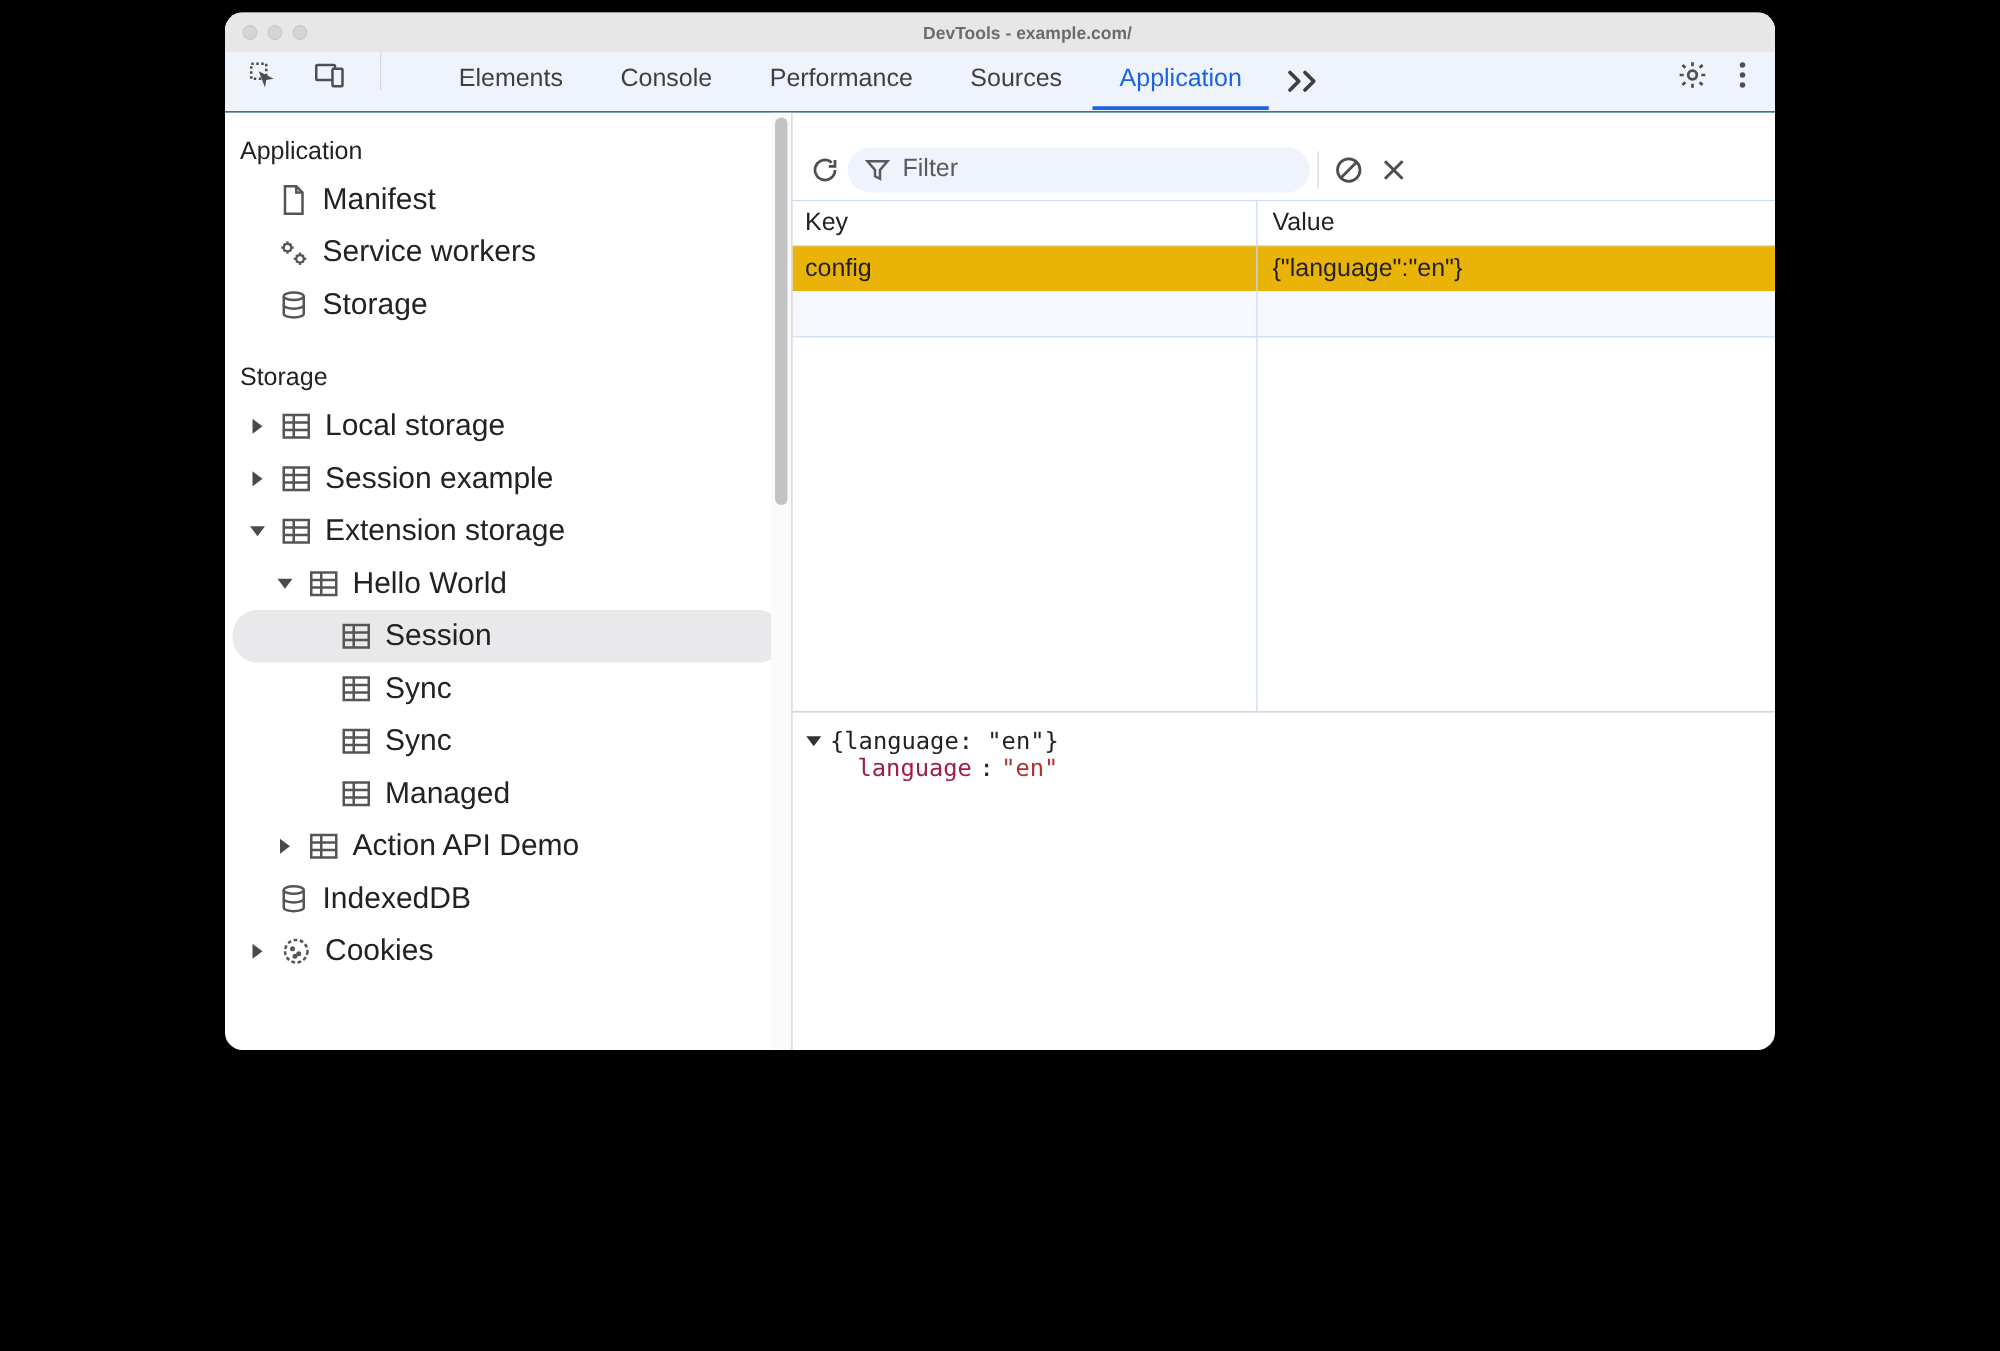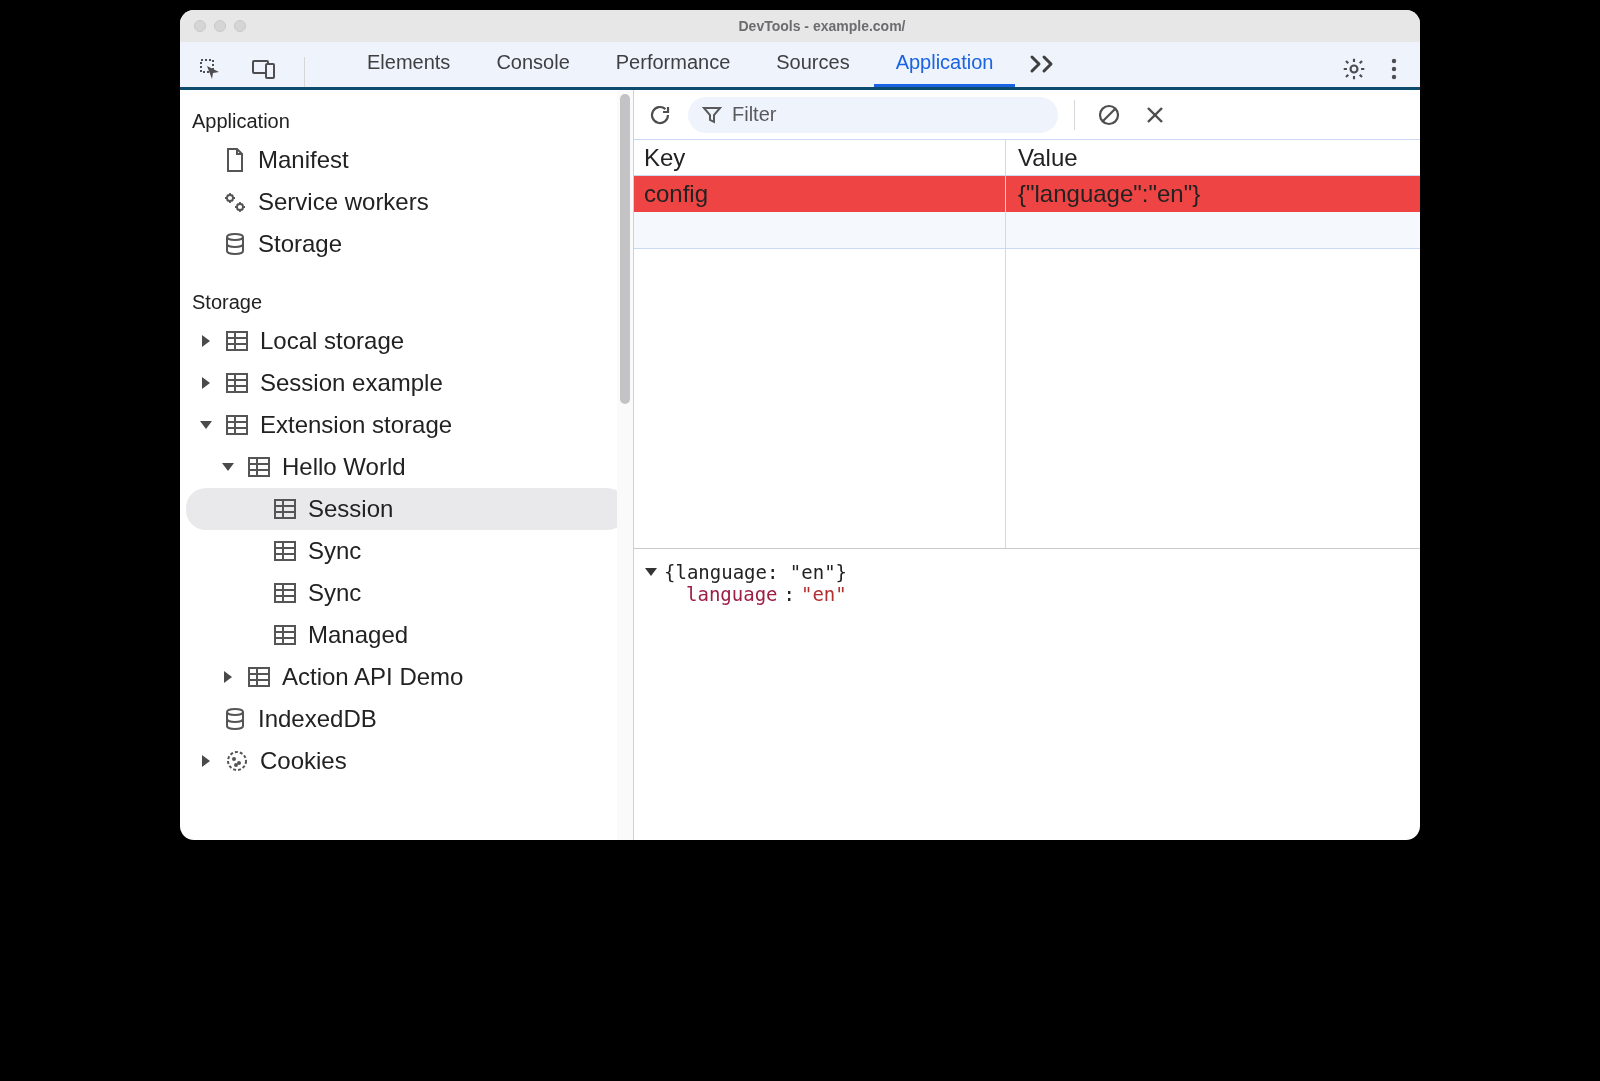--- a/index.html
+++ b/index.html
@@ -50,23 +50,23 @@
     font-size: 14px;
     font-weight: 600;
     color: #6c6c6f;
     pointer-events: none;
     padding-left: 44px;
   }
   
   .toolbar {
     height: 48px;
     background: #eef3fc;
-    border-bottom: 3px solid #0c4a6e;
-    display: flex;
-    align-items: flex-end;
+    border-bottom: 1px solid #0c4a6e;
+    display: flex;
+    align-items: flex-start;
     padding: 0 8px 0 12px;
     gap: 18px;
     flex: 0 0 auto;
   }
   .icon-btn {
     width: 36px; height: 36px;
     display: flex;
     align-items: center;
     justify-content: center;
     border-radius: 4px;
@@ -167,47 +167,48 @@
   .right-pane {
     flex:1;
     display:flex;
     flex-direction:column;
     min-width:0;
   }
   .filterbar {
     height: 50px;
     display:flex;
     align-items:center;
-    gap: 10px;
+    gap: 0;
     padding: 1px 8px;
     border-bottom: 1px solid #cadaf6;
+    margin-top: 21px;
   }
   .filter-input {
     flex: 0 0 auto;
     width: 370px;
     height: 36px;
     background: #eef3fc;
     border-radius: 18px;
     display:flex;
     align-items:center;
     gap:10px;
     padding: 0 14px;
     color:#5a5a5d;
     font-size:20px;
   }
   .vdiv { width:1px; height:30px; background:#d7d7da; margin: 0 6px;}
   .kv-table { flex:0 0 auto; }
   .kv-head, .kv-row {
     display:flex;
     height: 36px;
     align-items:flex-start;
-    font-size: 24px;
+    font-size: 20px;
   }
   .kv-head { background:#fff; color:#222; border-bottom:1px solid #cadaf6; }
-  .kv-row  { background:#ef4444; color:#222; }
+  .kv-row  { background:#eab308; color:#222; }
   .kv-row.alt { background:#f5f8fd; }
   .kv-col-key   { width: 372px; padding-left: 10px; border-right:1px solid #cadaf6; height:100%; display:flex; align-items:center;}
   .kv-col-value { flex:1; padding-left: 12px; height:100%; display:flex; align-items:center;}
   .kv-gap { height: 300px; border-top:1px solid #cadaf6; display:flex; }
   .kv-gap .left { width:372px; border-right:1px solid #cadaf6;}
   .kv-gap .right { flex:1;}
   .detail {
     flex:1;
     border-top:1px solid #cacacd;
     padding: 12px 10px;

